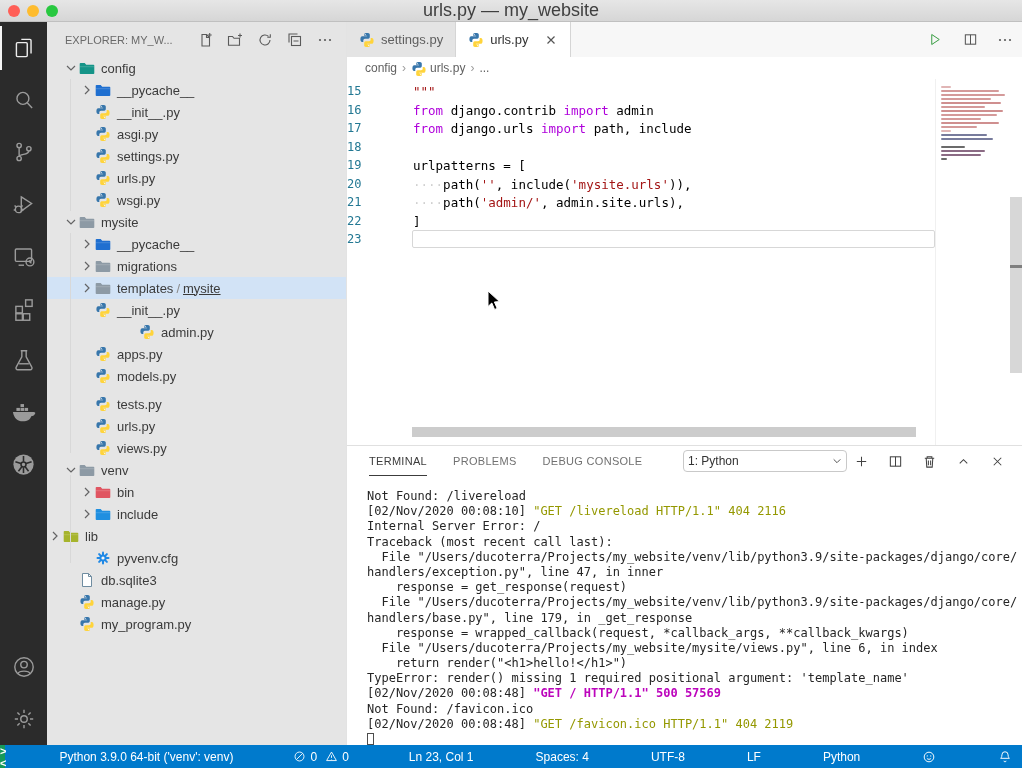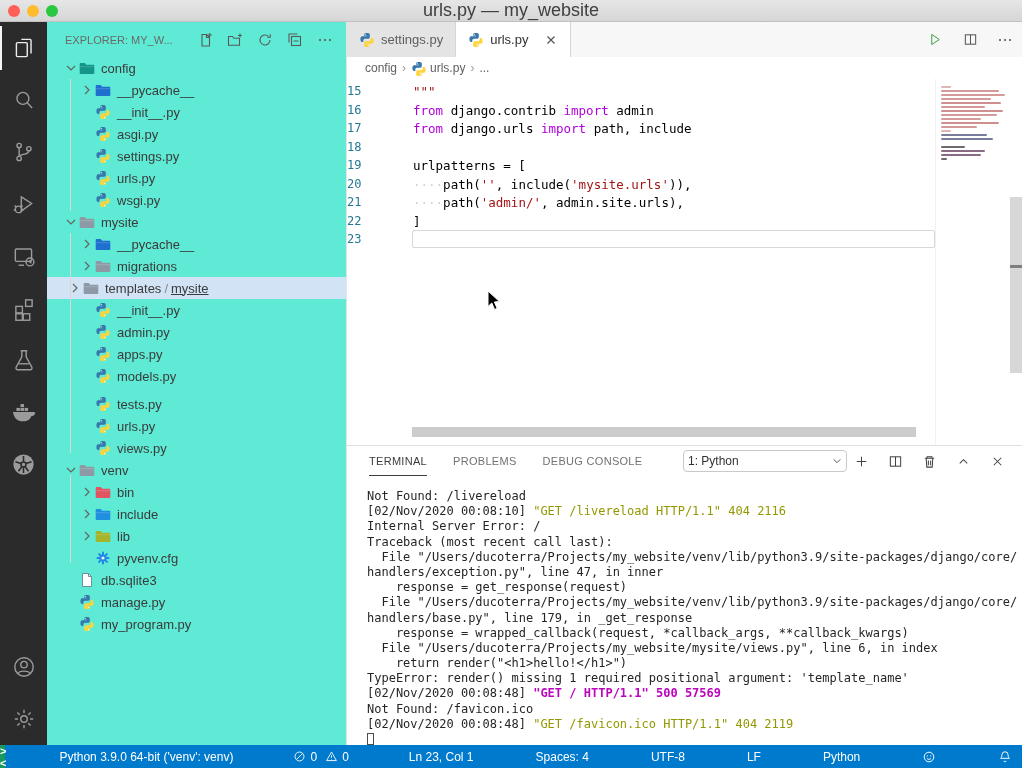--- a/index.html
+++ b/index.html
@@ -18,21 +18,21 @@
   .activitybar{position:absolute;left:0;top:22px;width:47px;height:723px;background:#2b2b2b;
     display:flex;flex-direction:column;}
   .act-item{width:47px;height:52px;display:flex;align-items:center;justify-content:center;position:relative;cursor:pointer;}
   .act-item svg{stroke:#9b9b9b;fill:none;stroke-width:1.3;}
   .act-item .fil{fill:#9b9b9b;stroke:none;}
   .act-item.active::before{content:"";position:absolute;left:0;top:4px;bottom:4px;width:2px;background:#f5f5f5;}
   .act-item.active svg{stroke:#ededed;}
   .act-spacer{flex:1}
 
   
-  .sidebar{position:absolute;left:47px;top:22px;width:300px;height:723px;background:#5eead4;
+  .sidebar{position:absolute;left:47px;top:22px;width:300px;height:723px;background:#e5e5e5;
     border-right:1px solid #e3e3e3;}
   .sb-header{height:35px;display:flex;align-items:center;padding:0 12px 0 18px;}
   .sb-title{font-size:11px;color:#6a6a6a;flex:1;white-space:nowrap;overflow:hidden;}
   .sb-actions{display:flex;gap:12px;align-items:center;}
   .icon-btn{width:18px;height:18px;display:flex;align-items:center;justify-content:center;cursor:pointer;}
   .icon-btn svg{stroke:#5a5a5a;fill:none;stroke-width:1.1;}
   .icon-btn .fil{fill:#5a5a5a;stroke:none;}
   .tree{position:absolute;top:35px;left:0;right:0;}
   .tree-row{height:22px;display:flex;align-items:center;font-size:13px;color:#3b3b3b;cursor:pointer;white-space:nowrap;}
   .tree-row.selected{background:#d2e3f6;}
@@ -350,21 +350,21 @@
           <svg width="16" height="16" viewBox="0 0 16 16">
             <path d="M6 4l4 4-4 4"></path>
           </svg>
         </span>
         <span class="ticon"><svg width="16" height="16" viewBox="0 0 16 16">
             <path fill="#8d9aa5" d="M1.5 3h4.2l1.5 1.8h7.3c.4 0 .8.4.8.8v7.6c0 .4-.4.8-.8.8H1.5c-.4 0-.8-.4-.8-.8V3.8c0-.4.4-.8.8-.8z"></path>
             <path fill="#fff" opacity=".18" d="M.7 6.2h14.6v1H.7z"></path>
           </svg></span>
         <span>migrations</span>
       </div>
-      <div class="tree-row selected" style="padding-left: 20px;">
+      <div class="tree-row selected" style="padding-left: 32px;">
         <span class="chev">
           <svg width="16" height="16" viewBox="0 0 16 16">
             <path d="M6 4l4 4-4 4"></path>
           </svg>
         </span>
         <span class="ticon"><svg width="16" height="16" viewBox="0 0 16 16">
             <path fill="#8d9aa5" d="M1.5 3h4.2l1.5 1.8h7.3c.4 0 .8.4.8.8v7.6c0 .4-.4.8-.8.8H1.5c-.4 0-.8-.4-.8-.8V3.8c0-.4.4-.8.8-.8z"></path>
             <path fill="#fff" opacity=".18" d="M.7 6.2h14.6v1H.7z"></path>
           </svg></span>
         <span>templates</span>
@@ -373,21 +373,21 @@
       </div>
       <div class="tree-row" style="padding-left: 48px;">
         <span class="ticon"><svg width="16" height="16" viewBox="0 0 16 16">
             <path fill="#3776ab" d="M7.9 1C5 1 5.1 2.3 5.1 2.3v1.5h3v.5H3.5S1.4 4 1.4 7.1s1.8 3 1.8 3h1.1V8.5s-.1-1.8 1.8-1.8h3s1.7 0 1.7-1.7V2.8S11.2 1 7.9 1z"></path>
             <circle fill="#fff" cx="6.2" cy="2.6" r=".6"></circle>
             <path fill="#ffd43b" d="M8.1 15c2.9 0 2.8-1.3 2.8-1.3v-1.5h-3v-.5h4.6s2.1.3 2.1-2.8-1.8-3-1.8-3h-1.1v1.6s.1 1.8-1.8 1.8h-3s-1.7 0-1.7 1.7v2.2S4.8 15 8.1 15z"></path>
             <circle fill="#fff" cx="9.8" cy="13.4" r=".6"></circle>
           </svg></span>
         <span>__init__.py</span>
       </div>
-      <div class="tree-row" style="padding-left: 48px;">
+      <div class="tree-row" style="padding-left: 48px; margin-left: 44px;">
         <span class="ticon"><svg width="16" height="16" viewBox="0 0 16 16">
             <path fill="#3776ab" d="M7.9 1C5 1 5.1 2.3 5.1 2.3v1.5h3v.5H3.5S1.4 4 1.4 7.1s1.8 3 1.8 3h1.1V8.5s-.1-1.8 1.8-1.8h3s1.7 0 1.7-1.7V2.8S11.2 1 7.9 1z"></path>
             <circle fill="#fff" cx="6.2" cy="2.6" r=".6"></circle>
             <path fill="#ffd43b" d="M8.1 15c2.9 0 2.8-1.3 2.8-1.3v-1.5h-3v-.5h4.6s2.1.3 2.1-2.8-1.8-3-1.8-3h-1.1v1.6s.1 1.8-1.8 1.8h-3s-1.7 0-1.7 1.7v2.2S4.8 15 8.1 15z"></path>
             <circle fill="#fff" cx="9.8" cy="13.4" r=".6"></circle>
           </svg></span>
         <span>admin.py</span>
       </div>
       <div class="tree-row" style="padding-left: 48px;">
         <span class="ticon"><svg width="16" height="16" viewBox="0 0 16 16">
@@ -463,21 +463,21 @@
           <svg width="16" height="16" viewBox="0 0 16 16">
             <path d="M6 4l4 4-4 4"></path>
           </svg>
         </span>
         <span class="ticon"><svg width="16" height="16" viewBox="0 0 16 16">
             <path fill="#1f8fe0" d="M1.5 3h4.2l1.5 1.8h7.3c.4 0 .8.4.8.8v7.6c0 .4-.4.8-.8.8H1.5c-.4 0-.8-.4-.8-.8V3.8c0-.4.4-.8.8-.8z"></path>
             <path fill="#fff" opacity=".18" d="M.7 6.2h14.6v1H.7z"></path>
           </svg></span>
         <span>include</span>
       </div>
-      <div class="tree-row" style="padding-left: 32px;">
+      <div class="tree-row" style="">
         <span class="chev">
           <svg width="16" height="16" viewBox="0 0 16 16">
             <path d="M6 4l4 4-4 4"></path>
           </svg>
         </span>
         <span class="ticon"><svg width="16" height="16" viewBox="0 0 16 16">
             <path fill="#a6b42c" d="M1.5 3h4.2l1.5 1.8h7.3c.4 0 .8.4.8.8v7.6c0 .4-.4.8-.8.8H1.5c-.4 0-.8-.4-.8-.8V3.8c0-.4.4-.8.8-.8z"></path>
             <path fill="#fff" opacity=".18" d="M.7 6.2h14.6v1H.7z"></path>
           </svg></span>
         <span>lib</span>

